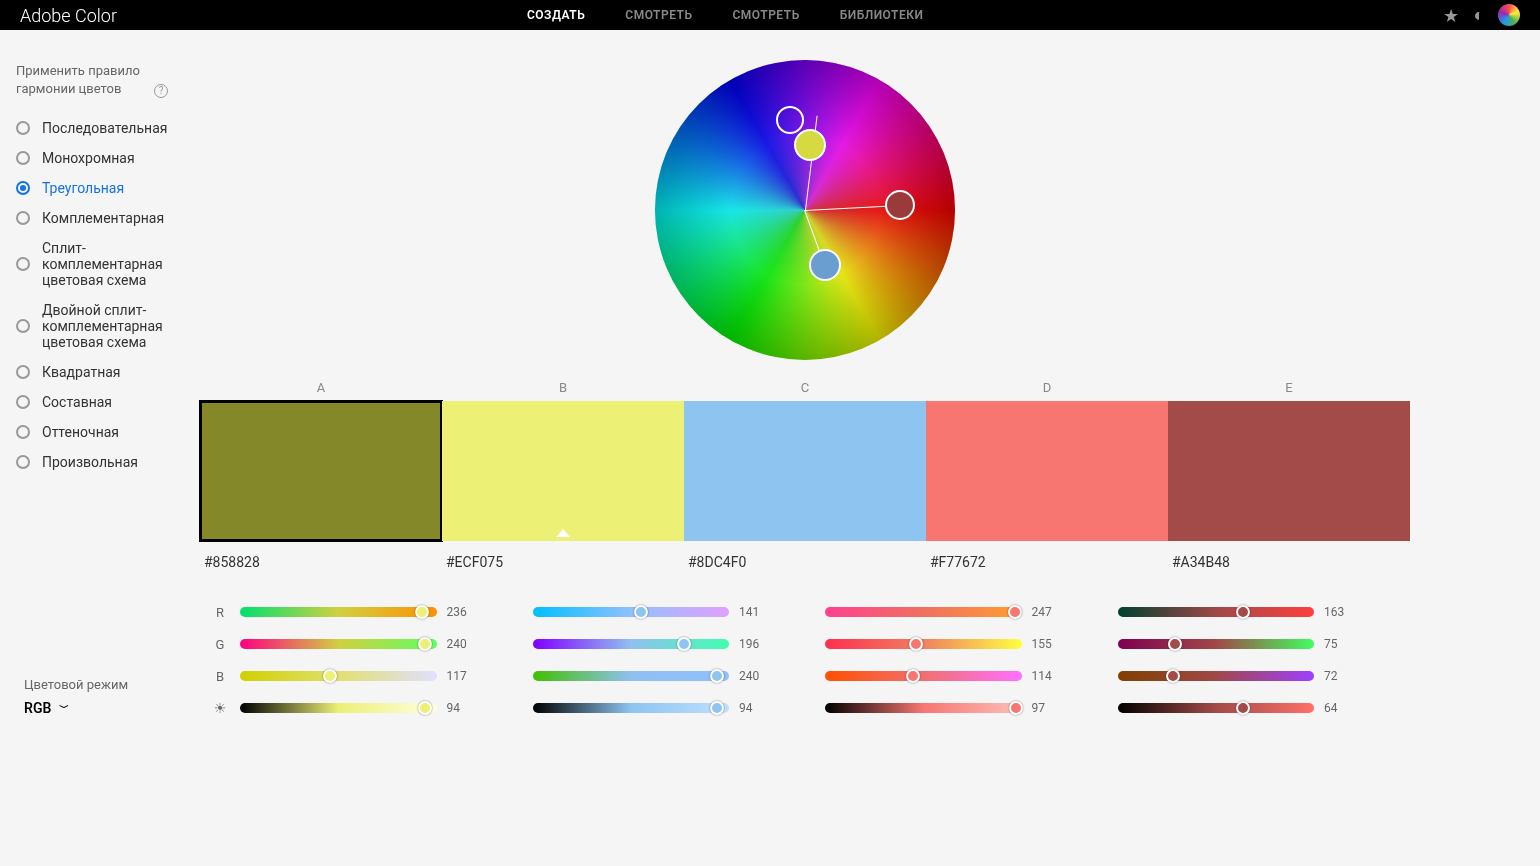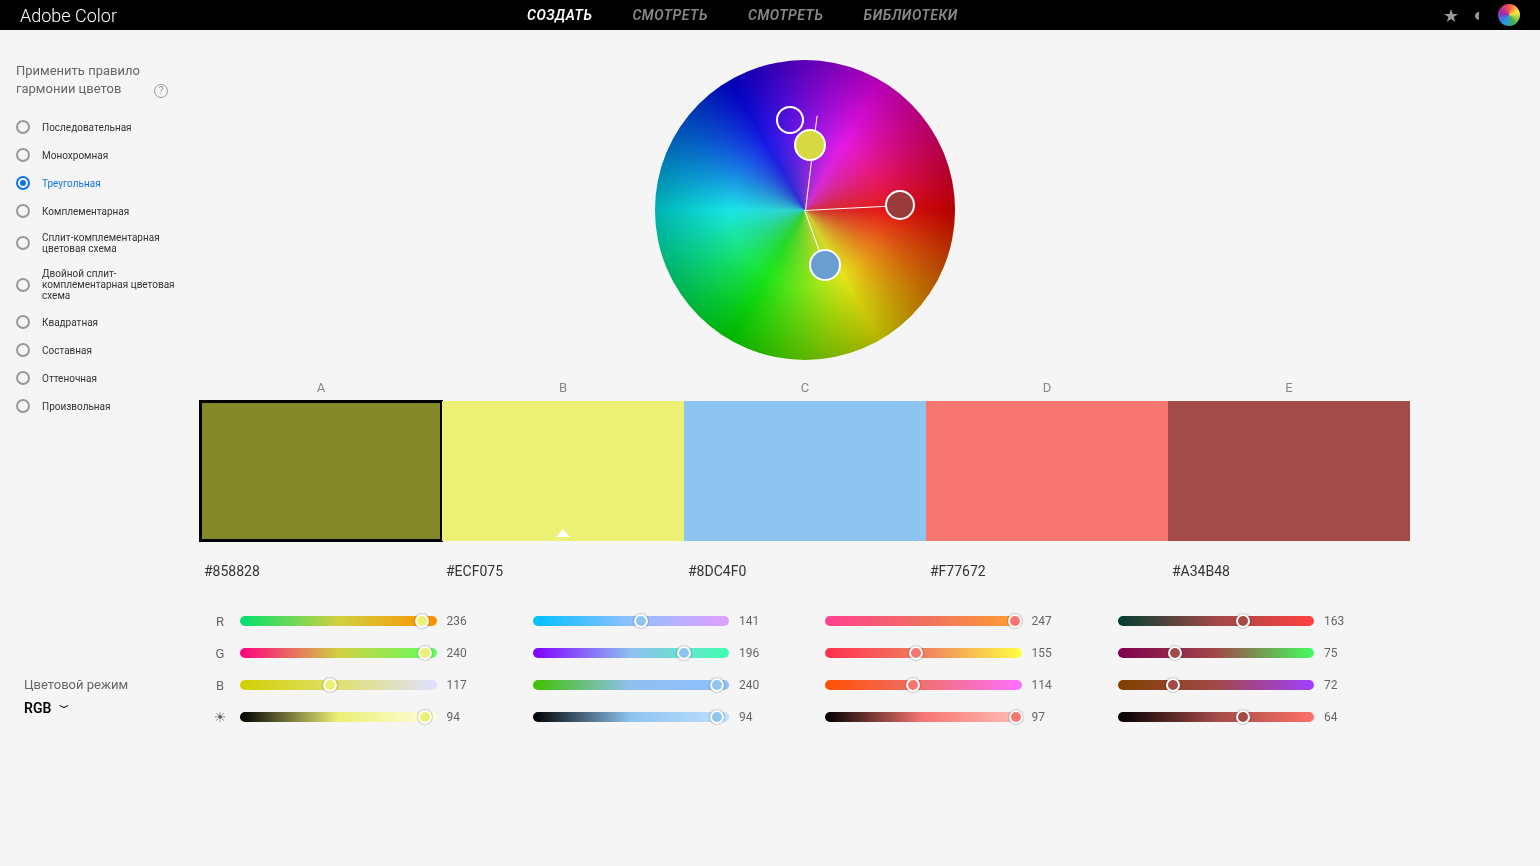--- a/index.html
+++ b/index.html
@@ -12,21 +12,21 @@
 }
 .topbar {
   background: #000;
   height: 30px;
   display: flex;
   align-items: center;
   padding: 0 20px;
 }
 .logo { color: #fff; font-size: 18px; font-weight: 300; }
 .nav { display: flex; gap: 40px; margin-left: 410px; }
-.nav-item { color: #888; font-size: 14px; font-weight: 600; letter-spacing: 0.5px; cursor: pointer; font-style: italic; }
+.nav-item { color: #888; font-size: 12px; font-weight: 600; letter-spacing: 0.5px; cursor: pointer; }
 .nav-item.active { color: #fff; }
 .topbar-right { margin-left: auto; display: flex; gap: 14px; align-items: center; }
 .star-icon, .moon-icon { color: #999; font-size: 18px; }
 .profile-icon {
   width: 22px; height: 22px; border-radius: 50%;
   background: conic-gradient(from 0deg, #ff4d4d, #ffeb3b, #4caf50, #2196f3, #9c27b0, #ff4d4d);
 }
 .container { display: flex; height: calc(100% - 46px); }
 .sidebar { width: 200px; padding: 32px 0 0 16px; }
 .sidebar-title { color: #666; font-size: 13px; max-width: 130px; line-height: 1.4; }
@@ -38,21 +38,21 @@
 .harmony-item { display: flex; align-items: center; margin-bottom: 14px; cursor: pointer; }
 .radio {
   width: 14px; height: 14px; border: 2px solid #999; border-radius: 50%;
   margin-right: 12px; flex-shrink: 0; position: relative;
 }
 .radio.selected { border-color: #1473e6; }
 .radio.selected::after {
   content: ""; position: absolute; width: 6px; height: 6px; background: #1473e6; border-radius: 50%;
   top: 50%; left: 50%; transform: translate(-50%, -50%);
 }
-.harmony-label { color: #333; font-size: 10px; }
+.harmony-label { color: #333; font-size: 14px; }
 .harmony-item.selected .harmony-label { color: #1473e6; }
 .color-mode { position: absolute; left: 24px; bottom: 150px; }
 .color-mode-label { color: #666; font-size: 13px; margin-bottom: 8px; }
 .color-mode-select { color: #000; font-size: 14px; font-weight: 600; display: flex; align-items: center; gap: 8px; cursor: pointer; }
 .chev { font-size: 10px; }
 .main { flex: 1; position: relative; padding: 30px 130px 0 0; }
 .wheel-wrap { display: flex; justify-content: center; margin-bottom: 20px; }
 .wheel {
   width: 300px; height: 300px; border-radius: 50%; position: relative;
   background: radial-gradient(circle at center, rgba(128,128,128,0.4) 0%, transparent 70%),
@@ -65,21 +65,21 @@
 .swatch-col { flex: 1; }
 .swatch-letter { text-align: center; color: #888; font-size: 13px; margin-bottom: 6px; }
 .swatches { display: flex; }
 .swatch { flex: 1; height: 140px; position: relative; }
 .swatch.active { outline: 3px solid #000; outline-offset: -2px; }
 .swatch-tri {
   position: absolute; bottom: 4px; left: 50%; transform: translateX(-50%);
   width: 0; height: 0; border-left: 7px solid transparent; border-right: 7px solid transparent;
   border-bottom: 8px solid #fff;
 }
-.hex-row { display: flex; margin-top: 22px; }
+.hex-row { display: flex; margin-top: 13px; }
 .hex-col { flex: 1; }
 .hex { color: #333; font-size: 14px; padding-left: 4px; }
 .sliders-area { display: flex; margin-top: 26px; }
 .ch-labels { width: 40px; text-align: center; color: #666; font-size: 13px; }
 .ch-labels div { height: 32px; display:flex; align-items:center; justify-content:center; }
 .brightness-icon { font-size: 14px; }
 .slider-cols { display: flex; flex: 1; }
 .slider-col { flex: 1; padding-right: 60px; }
 .slider-row { display: flex; align-items: center; height: 32px; gap: 10px; }
 .slider-track { flex: 1; height: 10px; border-radius: 5px; position: relative; }

